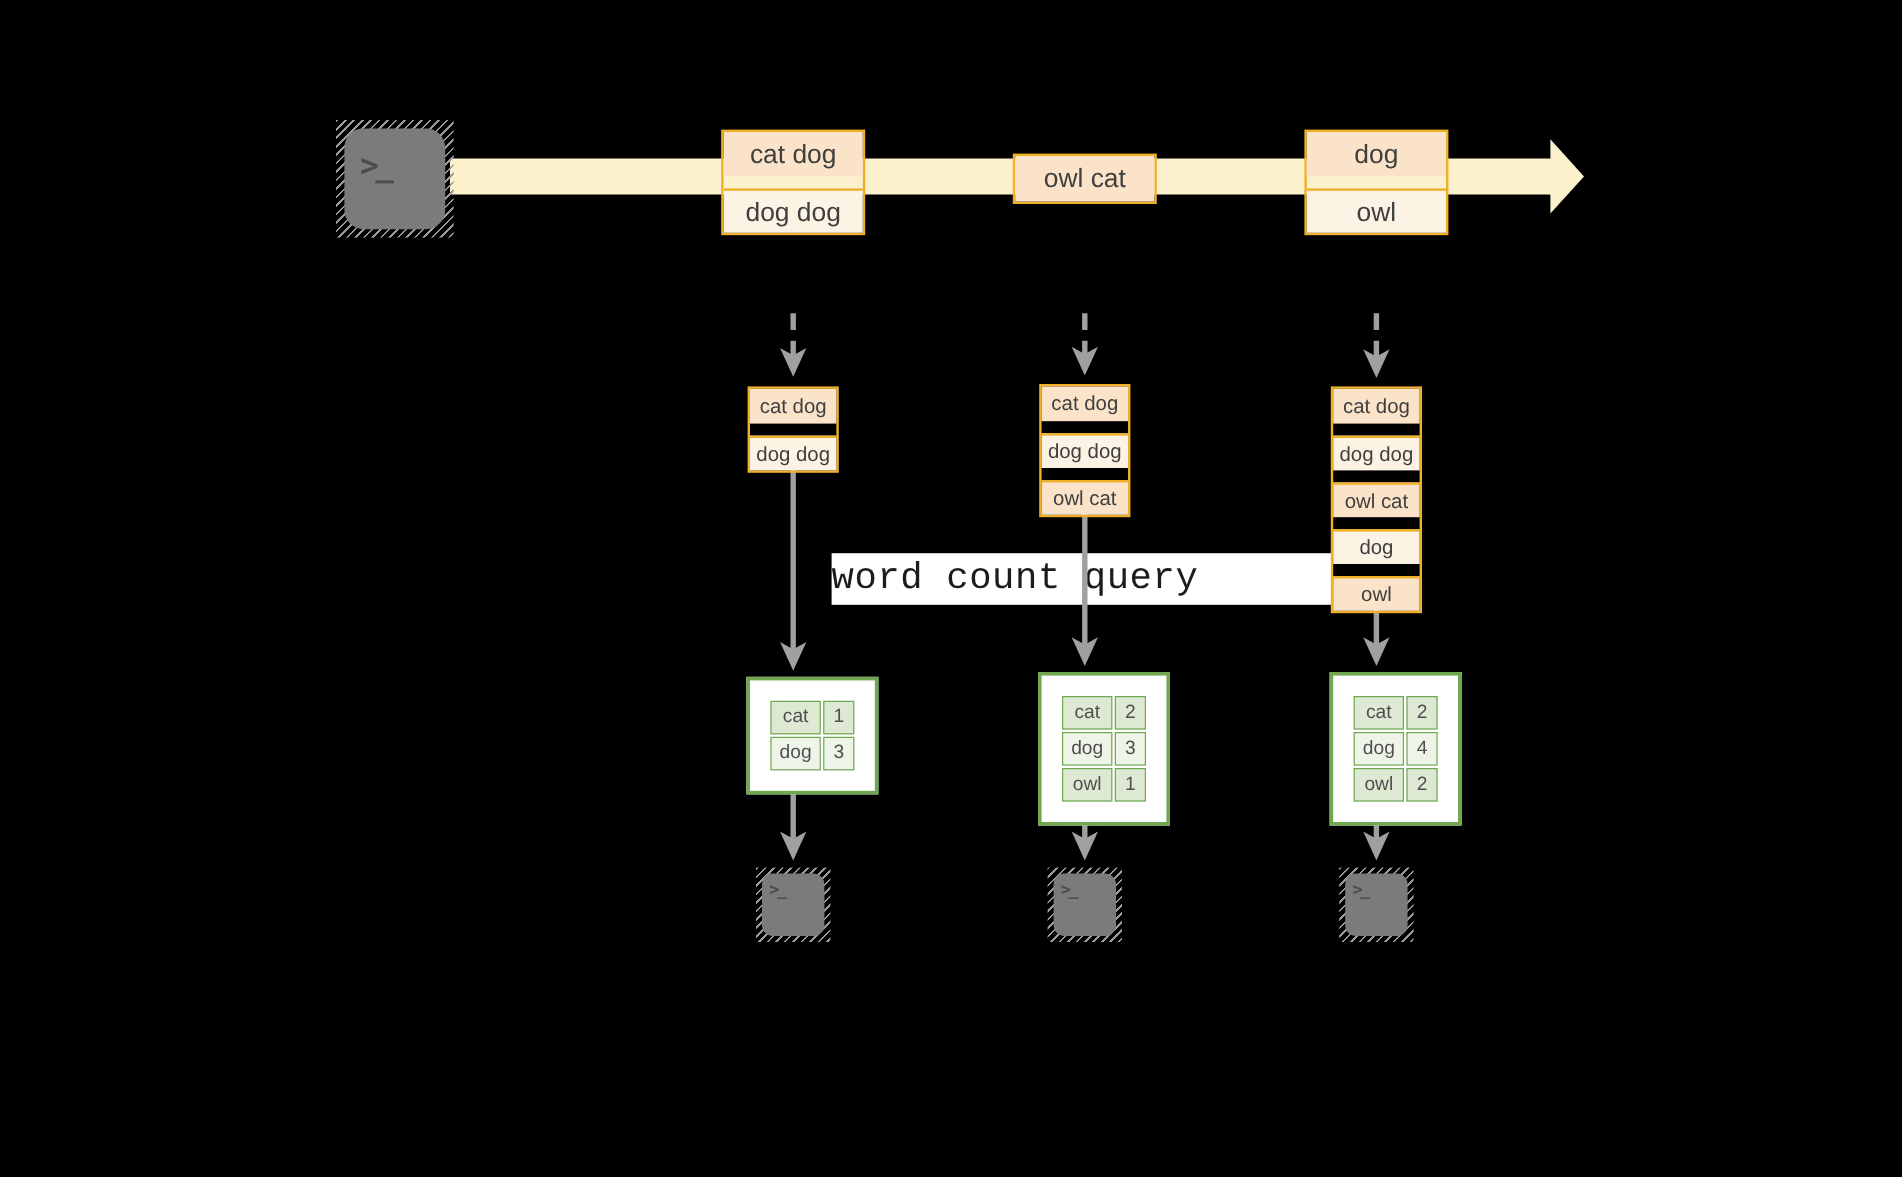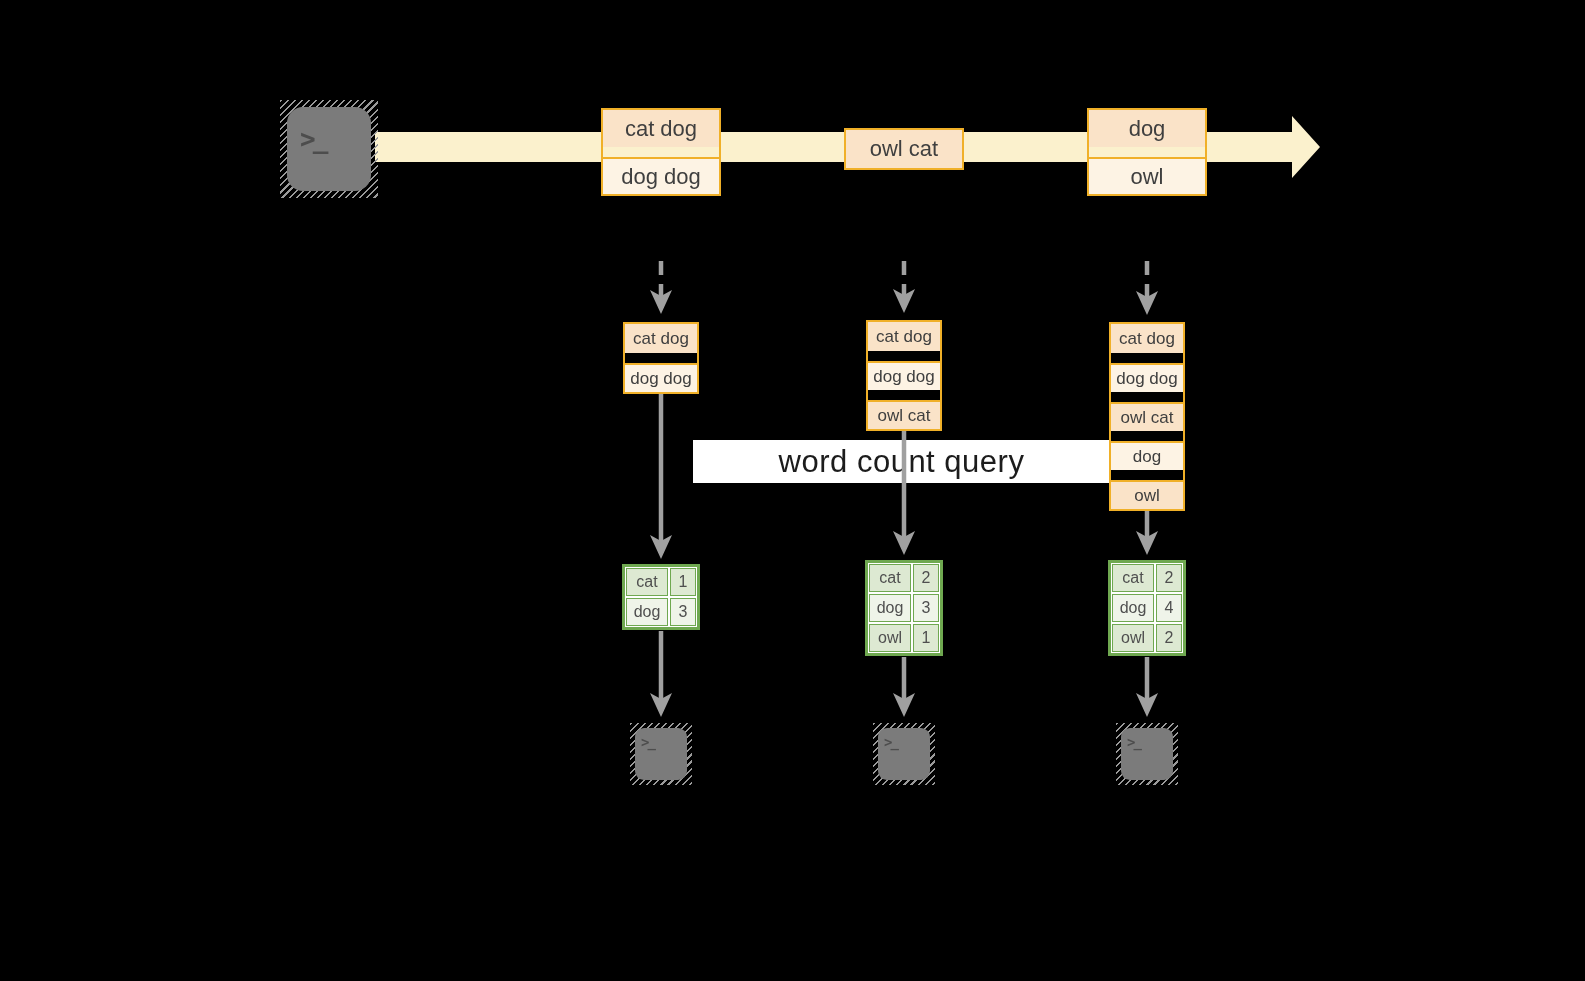--- a/index.html
+++ b/index.html
@@ -2,42 +2,42 @@
 <html><head>
 <meta charset="utf-8">
 <style>
   html,body{margin:0;padding:0;background:#000;}
   .canvas{
     position:relative;width:1585px;height:981px;background:#000;overflow:hidden;
     font-family:"Liberation Sans","DejaVu Sans",sans-serif;
   }
   
   .query-band{
-    position:absolute;left:693px;top:440px;width:417px;height:43px;
-    background:#ffffff;z-index:1;display:flex;align-items:center;justify-content:center;
+    position:absolute;left:693px;top:461px;width:417px;height:43px;
+    background:#ffffff;z-index:1;display:flex;align-items:center;justify-content:flex-start;font-family:Liberation Mono, monospace;
   }
   .query-band span{font-size:31px;color:#1c1c1c;letter-spacing:.5px;}
   .layer-svg{position:absolute;left:0;top:0;z-index:2;pointer-events:none;}
   .node{position:absolute;z-index:3;box-sizing:border-box;}
   
   .orange-stack{border:2px solid #f0b028;}
   .orange-stack .row{
     display:flex;align-items:center;justify-content:center;
     color:#3f3f3f;box-sizing:border-box;
   }
   .orange-stack .row + .row{border-top:2px solid #f0b028;margin-top:10px;}
   .fill-a{background:#fae3c8;}
   .fill-b{background:#fdf3e4;}
   .stream-stack{width:120px;}
   .stream-stack .row{height:37px;font-size:22px;}
   .snap-stack{width:76px;}
   .snap-stack .row{height:29px;font-size:17px;}
   
   .wc-table{
-    display:grid;grid-template-columns:42px 26px;gap:2px;padding:1px;
+    display:grid;grid-template-columns:42px 26px;gap:2px;padding:17px;
     background:#ffffff;border:3px solid #6fa850;
   }
   .wc-table .cell{
     height:28px;display:flex;align-items:center;justify-content:center;
     font-size:16px;color:#4f4f4f;border:1.5px solid #6fa850;box-sizing:border-box;
   }
   .odd{background:#dde9d2;}
   .even{background:#eff4e9;}
   
   .terminal{

